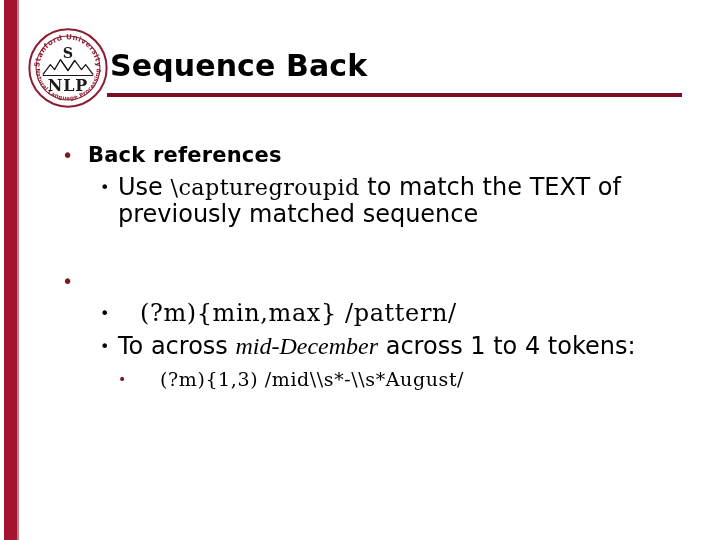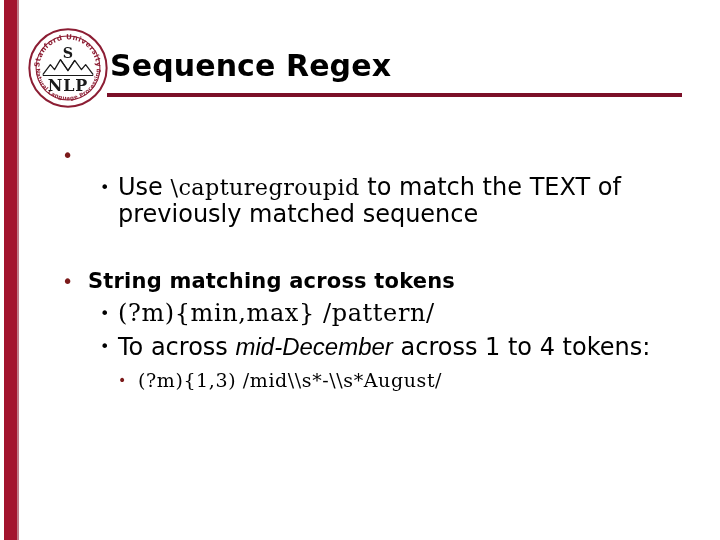--- a/index.html
+++ b/index.html
@@ -139,23 +139,24 @@
   }
 
   .code {
     font-family: "DejaVu Serif", "Liberation Serif", serif;
     font-size: .93em;
     letter-spacing: .4px;
   }
   .mono-serif {
     font-family: "DejaVu Serif", "Liberation Serif", serif;
     letter-spacing: .6px;
+    margin-left: 22px;
   }
   .ital {
-    font-family: Liberation Sans, sans-serif;
+    font-family: Liberation Serif, serif;
     font-style: italic;
   }
   .gap-md { margin-top: 40px; }
 </style>
 </head>
 <body>
 
 <div id="left-bar"></div>
 <div id="left-bar-edge"></div>
 
@@ -174,39 +175,39 @@
       <textPath href="#arcBot" startOffset="50%" text-anchor="middle">Natural Language Processing</textPath>
     </text>
     <text x="50" y="38" font-family="DejaVu Serif, serif" font-size="17" font-weight="700" fill="#1a1a1a" text-anchor="middle">S</text>
     <path d="M20,58 L29,46 L34,52 L41,40 L50,53 L58,41 L66,52 L71,46 L80,58" fill="none" stroke="#1a1a1a" stroke-width="1.5" stroke-linejoin="round"></path>
     <path d="M41,40 L50,53 L58,41" fill="none" stroke="#1a1a1a" stroke-width="1.4"></path>
     <line x1="20" y1="59" x2="80" y2="59" stroke="#1a1a1a" stroke-width="1.2"></line>
     <text x="50" y="77" font-family="DejaVu Serif, serif" font-size="19" font-weight="700" fill="#1a1a1a" text-anchor="middle" letter-spacing="1">NLP</text>
   </svg>
 </div>
 
-<div id="title">Sequence Regex</div>
+<div id="title">Sequence Back</div>
 <div id="title-rule"></div>
 
 <div id="body-area">
 
   <div class="row lvl1">
     <span class="bullet">•</span>
+    <span class="txt">Back references</span>
   </div>
 
   <div class="row lvl2">
     <span class="bullet">•</span>
     <span class="txt">
       <span>Use </span><span class="code">\capturegroupid</span><span> to match the TEXT of previously matched sequence</span>
     </span>
   </div>
 
   <div class="row lvl1 gap-md">
     <span class="bullet">•</span>
-    <span class="txt">String matching across tokens</span>
   </div>
 
   <div class="row lvl2">
     <span class="bullet">•</span>
     <span class="txt mono-serif">(?m){min,max} /pattern/</span>
   </div>
 
   <div class="row lvl2">
     <span class="bullet">•</span>
     <span class="txt">

